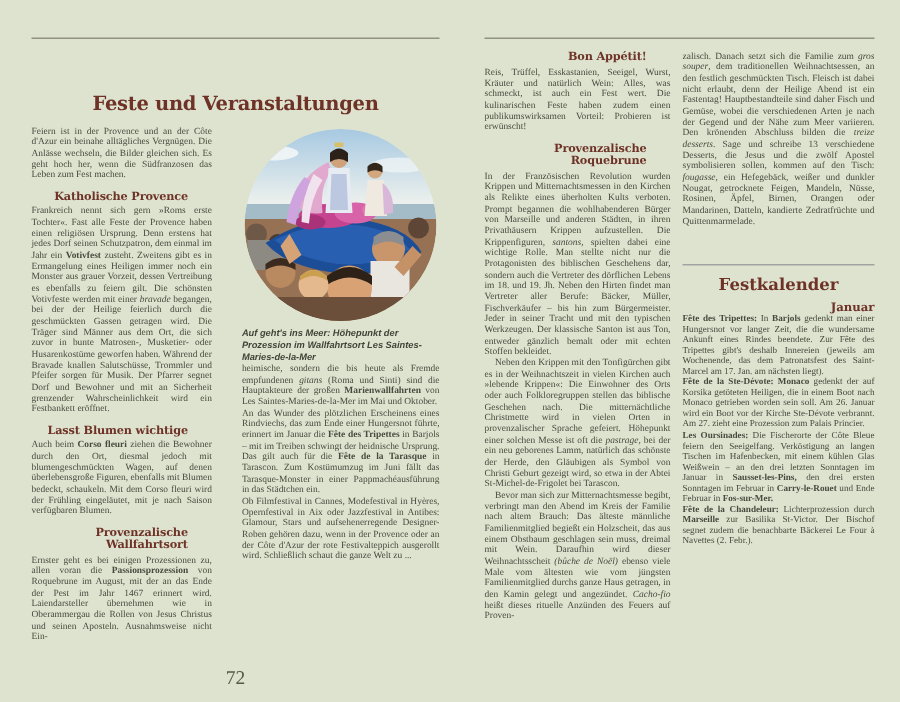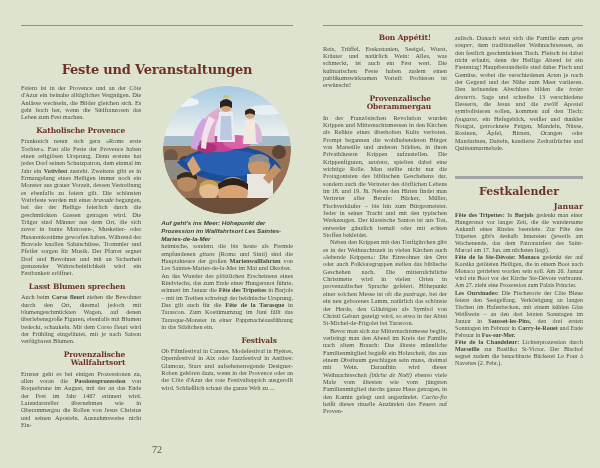--- a/index.html
+++ b/index.html
@@ -34,52 +34,52 @@
   h3.first { margin-top:0; }
   .seg-b { font-weight:bold; }
   .seg-i { font-style:italic; }
   .photo-wrap { width:128px; height:128px; margin:2px auto 5px auto; border-radius:50%; overflow:hidden; }
   .photo-wrap svg { display:block; }
   .caption {
     font-family:"Liberation Sans", sans-serif; font-style:italic; font-weight:bold;
     font-size:6.2px; line-height:7.8px; text-align:left; color:#3f4437;
     margin:0 0 9px 0;
   }
-  .fk { margin-top:24px; border-top:3px solid #a3a3a3; padding-top:4px; }
+  .fk { margin-top:24px; border-top:1px solid #a3a3a3; padding-top:4px; }
   .fk-title {
     margin:2px 0 2px 0; text-align:center;
     font-family:"DejaVu Serif", serif; font-weight:bold;
     font-size:11px; line-height:13px; color:#6e3227;
   }
   .fk-month {
     margin:4px 0 1px 0; text-align:right;
     font-family:"DejaVu Serif", serif; font-weight:bold;
     font-size:7.8px; line-height:9px; color:#6e3227;
   }
   .fk p { font-size:6.1px; line-height:7.1px; }
   .pagenum {
     position:absolute; top:444px; left:0; right:0;
-    text-align:center; font-size:10px; color:#555948;
+    text-align:center; font-size:13px; color:#555948;
   }
 </style>
 </head>
 <body>
 
 <div class="sheet">
 
   <div class="page page-left">
     <div class="top-rule"></div>
     <div class="page-title">Feste und Veranstaltungen</div>
 
     <div class="cols">
       <div class="col col-l1">
         <p><span>Feiern ist in der Provence und an der Côte d'Azur ein beinahe alltägliches Vergnügen. Die Anlässe wechseln, die Bilder gleichen sich. Es geht hoch her, wenn die Südfranzosen das Leben zum Fest machen.</span></p>
         <h3 class="colhead">Katholische Provence</h3>
         <p><span>Frankreich nennt sich gern »Roms erste Tochter«. Fast alle Feste der Provence haben einen religiösen Ursprung. Denn erstens hat jedes Dorf seinen Schutzpatron, dem einmal im Jahr ein </span><span class="seg-b">Votivfest</span><span> zusteht. Zweitens gibt es in Ermangelung eines Heiligen immer noch ein Monster aus grauer Vorzeit, dessen Vertreibung es ebenfalls zu feiern gilt. Die schönsten Votivfeste werden mit einer </span><span class="seg-i">bravade</span><span> begangen, bei der der Heilige feierlich durch die geschmückten Gassen getragen wird. Die Träger sind Männer aus dem Ort, die sich zuvor in bunte Matrosen-, Musketier- oder Husarenkostüme geworfen haben. Während der Bravade knallen Salutschüsse, Trommler und Pfeifer sorgen für Musik. Der Pfarrer segnet Dorf und Bewohner und mit an Sicherheit grenzender Wahrscheinlichkeit wird ein Festbankett eröffnet.</span></p>
-        <h3 class="colhead">Lasst Blumen sprechen</h3>
+        <h3 class="colhead">Lasst Blumen wichtige</h3>
         <p><span>Auch beim </span><span class="seg-b">Corso fleuri</span><span> ziehen die Bewohner durch den Ort, diesmal jedoch mit blumengeschmückten Wagen, auf denen überlebensgroße Figuren, ebenfalls mit Blumen bedeckt, schaukeln. Mit dem Corso fleuri wird der Frühling eingeläutet, mit je nach Saison verfügbaren Blumen.</span></p>
         <h3 class="colhead">Provenzalische Wallfahrtsort</h3>
         <p><span>Ernster geht es bei einigen Prozessionen zu, allen voran die </span><span class="seg-b">Passionsprozession</span><span> von Roquebrune im August, mit der an das Ende der Pest im Jahr 1467 erinnert wird. Laiendarsteller übernehmen wie in Oberammergau die Rollen von Jesus Christus und seinen Aposteln. Ausnahmsweise nicht Ein-</span></p>
       </div>
 
       <div class="col col-l2">
         <div class="photo-wrap">
           <svg width="128" height="128" viewBox="0 0 128 128">
             <defs>
               <linearGradient id="sky" x1="0" y1="0" x2="0" y2="1">
@@ -138,36 +138,35 @@
               <path d="M14 90 Q24 82 34 90 L34 94 Q24 88 14 94 Z" fill="#3a2b1e"></path>
               <path d="M30 70 L38 84 L30 90 L24 78 Z" fill="#d6a377"></path>
               <path d="M100 92 L112 78 L118 84 L106 98 Z" fill="#c59268"></path>
               <rect x="0" y="112" width="128" height="16" fill="#6b4f3a"></rect>
             </g>
           </svg>
         </div>
         <p class="caption">Auf geht's ins Meer: Höhepunkt der Prozession im Wallfahrtsort Les Saintes-Maries-de-la-Mer</p>
         <p><span>heimische, sondern die bis heute als Fremde empfundenen </span><span class="seg-i">gitans</span><span> (Roma und Sinti) sind die Hauptakteure der großen </span><span class="seg-b">Marienwallfahrten</span><span> von Les Saintes-Maries-de-la-Mer im Mai und Oktober.</span></p>
         <p><span>An das Wunder des plötzlichen Erscheinens eines Rindviechs, das zum Ende einer Hungersnot führte, erinnert im Januar die </span><span class="seg-b">Fête des Tripettes</span><span> in Barjols – mit im Treiben schwingt der heidnische Ursprung. Das gilt auch für die </span><span class="seg-b">Fête de la Tarasque</span><span> in Tarascon. Zum Kostümumzug im Juni fällt das Tarasque-Monster in einer Pappmachéausführung in das Städtchen ein.</span></p>
-        <h3 class="colhead">Festivals</h3>
         <p><span>Ob Filmfestival in Cannes, Modefestival in Hyères, Opernfestival in Aix oder Jazzfestival in Antibes: Glamour, Stars und aufsehenerregende Designer-Roben gehören dazu, wenn in der Provence oder an der Côte d'Azur der rote Festivalteppich ausgerollt wird. Schließlich schaut die ganze Welt zu ...</span></p>
       </div>
     </div>
 
     <div class="pagenum">72</div>
   </div>
 
   <div class="page page-right">
     <div class="top-rule"></div>
 
     <div class="cols">
       <div class="col col-r1">
         <h3 class="colhead first">Bon Appétit!</h3>
         <p><span>Reis, Trüffel, Esskastanien, Seeigel, Wurst, Kräuter und natürlich Wein: Alles, was schmeckt, ist auch ein Fest wert. Die kulinarischen Feste haben zudem einen publikumswirksamen Vorteil: Probieren ist erwünscht!</span></p>
-        <h3 class="colhead">Provenzalische Oberammergau</h3>
+        <h3 class="colhead">Provenzalische Roquebrune</h3>
         <p><span>In der Französischen Revolution wurden Krippen und Mitternachtsmessen in den Kirchen als Relikte eines überholten Kults verboten. Prompt begannen die wohlhabenderen Bürger von Marseille und anderen Städten, in ihren Privathäusern Krippen aufzustellen. Die Krippenfiguren, </span><span class="seg-i">santons</span><span>, spielten dabei eine wichtige Rolle. Man stellte nicht nur die Protagonisten des biblischen Geschehens dar, sondern auch die Vertreter des dörflichen Lebens im 18. und 19. Jh. Neben den Hirten findet man Vertreter aller Berufe: Bäcker, Müller, Fischverkäufer – bis hin zum Bürgermeister. Jeder in seiner Tracht und mit den typischen Werkzeugen. Der klassische Santon ist aus Ton, entweder gänzlich bemalt oder mit echten Stoffen bekleidet.</span></p>
         <p class="indent"><span>Neben den Krippen mit den Tonfigürchen gibt es in der Weihnachtszeit in vielen Kirchen auch »lebende Krippen«: Die Einwohner des Orts oder auch Folkloregruppen stellen das biblische Geschehen nach. Die mitternächtliche Christmette wird in vielen Orten in provenzalischer Sprache gefeiert. Höhepunkt einer solchen Messe ist oft die </span><span class="seg-i">pastrage</span><span>, bei der ein neu geborenes Lamm, natürlich das schönste der Herde, den Gläubigen als Symbol von Christi Geburt gezeigt wird, so etwa in der Abtei St-Michel-de-Frigolet bei Tarascon.</span></p>
         <p class="indent"><span>Bevor man sich zur Mitternachtsmesse begibt, verbringt man den Abend im Kreis der Familie nach altem Brauch: Das älteste männliche Familienmitglied begießt ein Holzscheit, das aus einem Obstbaum geschlagen sein muss, dreimal mit Wein. Daraufhin wird dieser Weihnachtsscheit </span><span class="seg-i">(bûche de Noël)</span><span> ebenso viele Male vom ältesten wie vom jüngsten Familienmitglied durchs ganze Haus getragen, in den Kamin gelegt und angezündet. </span><span class="seg-i">Cacho-fio</span><span> heißt dieses rituelle Anzünden des Feuers auf Proven-</span></p>
       </div>
 
       <div class="col col-r2">
         <p><span>zalisch. Danach setzt sich die Familie zum </span><span class="seg-i">gros souper</span><span>, dem traditionellen Weihnachtsessen, an den festlich geschmückten Tisch. Fleisch ist dabei nicht erlaubt, denn der Heilige Abend ist ein Fastentag! Hauptbestandteile sind daher Fisch und Gemüse, wobei die verschiedenen Arten je nach der Gegend und der Nähe zum Meer variieren. Den krönenden Abschluss bilden die </span><span class="seg-i">treize desserts</span><span>. Sage und schreibe 13 verschiedene Desserts, die Jesus und die zwölf Apostel symbolisieren sollen, kommen auf den Tisch: </span><span class="seg-i">fougasse</span><span>, ein Hefegebäck, weißer und dunkler Nougat, getrocknete Feigen, Mandeln, Nüsse, Rosinen, Äpfel, Birnen, Orangen oder Mandarinen, Datteln, kandierte Zedratfrüchte und Quittenmarmelade.</span></p>
 
         <div class="fk">
           <div class="fk-title">Festkalender</div>

